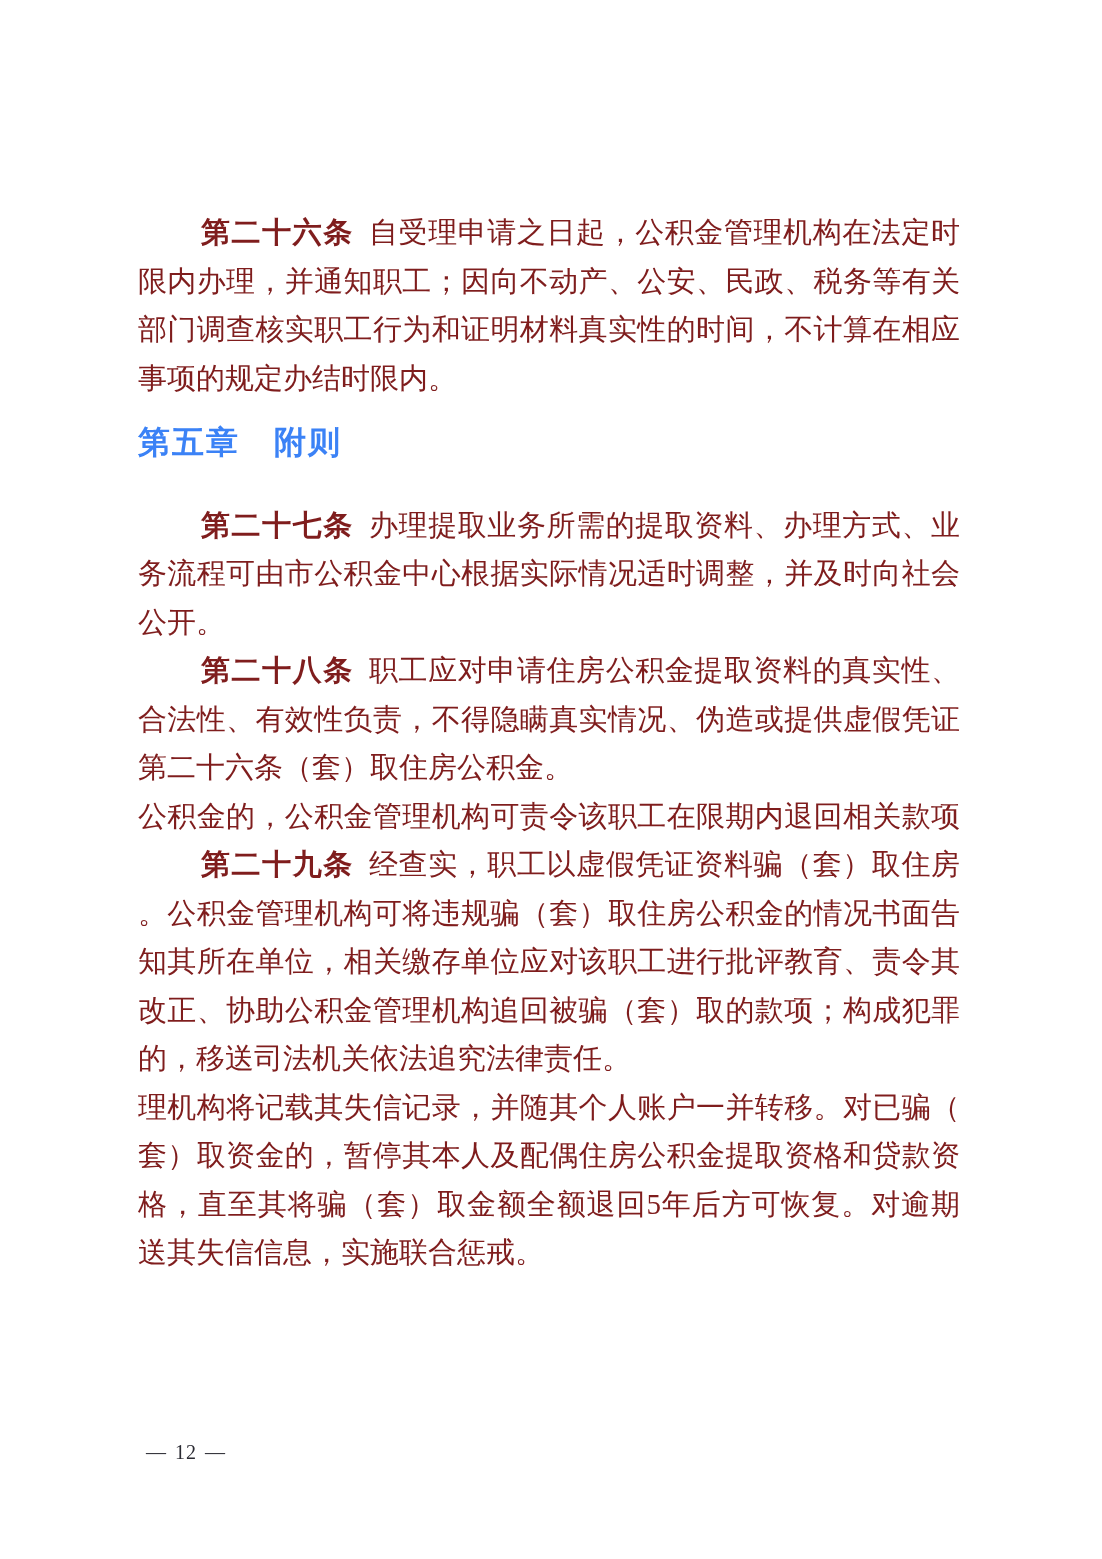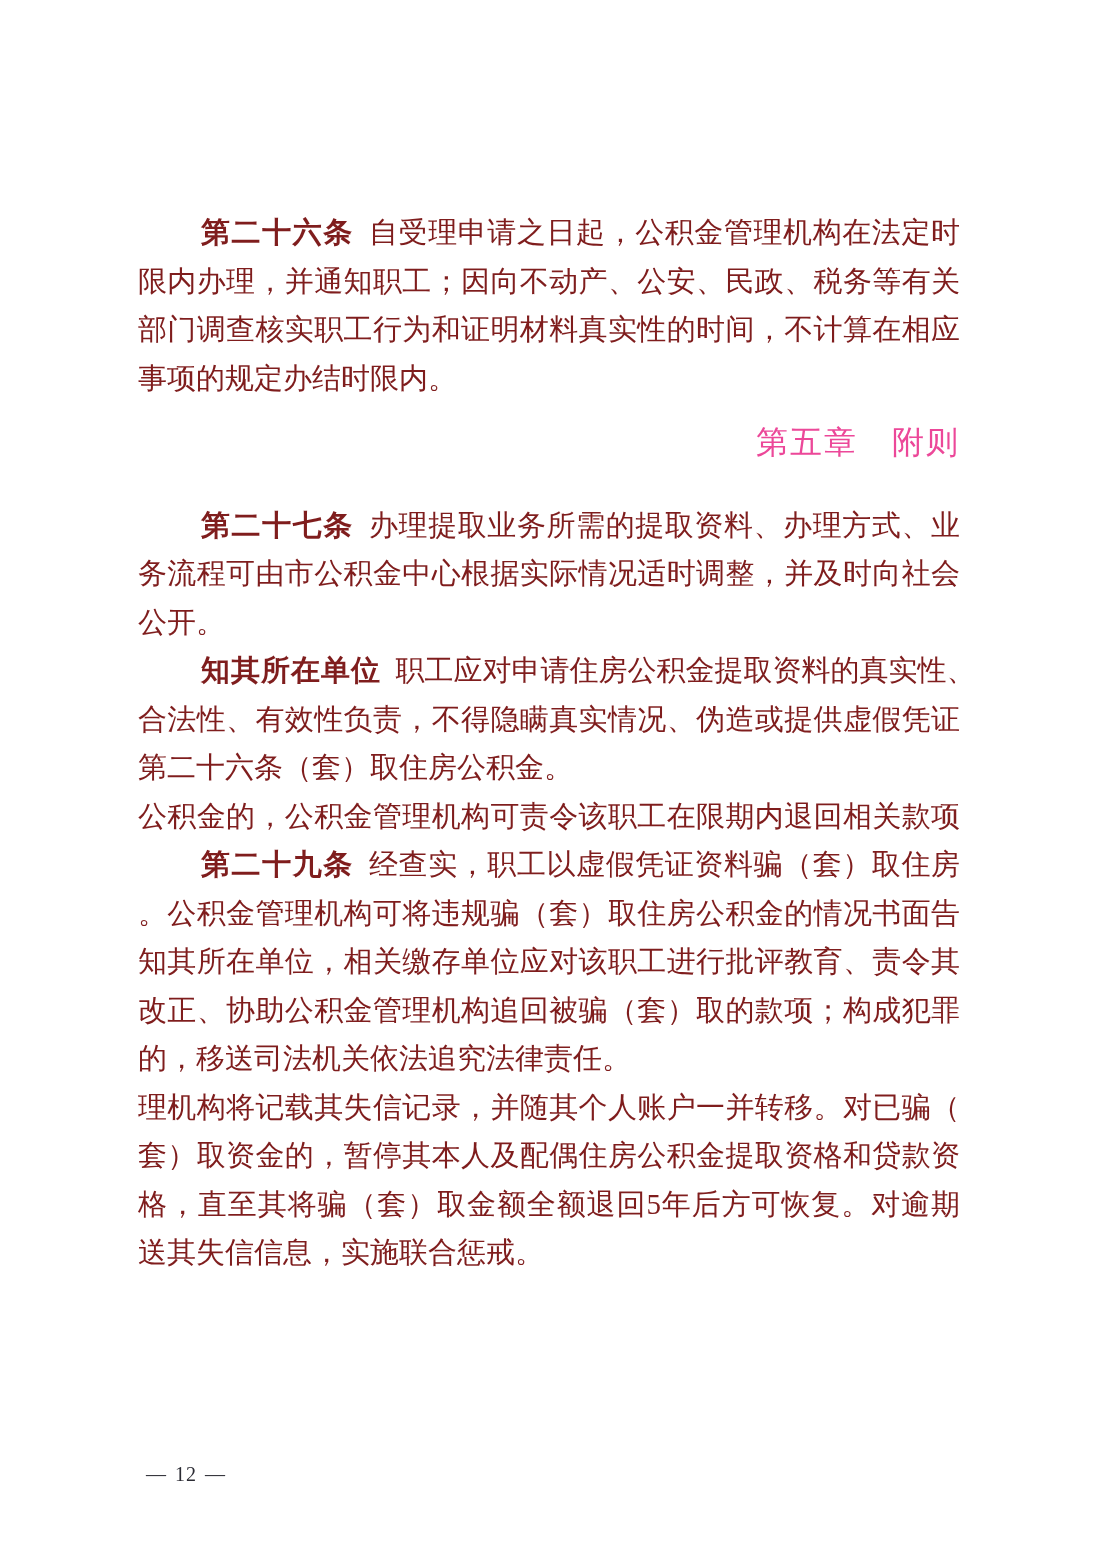--- a/index.html
+++ b/index.html
@@ -41,58 +41,57 @@
   .text-line.first {
     text-indent: 63px;
   }
   .article-label {
     font-weight: bold;
     font-family: "Liberation Sans", "DejaVu Sans", sans-serif;
     letter-spacing: 1px;
   }
   .chapter-heading {
     font-size: 32px;
-    font-weight: normal;
+    font-weight: bold;
     font-family: "Liberation Sans", "DejaVu Sans", sans-serif;
     line-height: 48.5px;
     height: 48.5px;
-    text-align: right;
+    text-align: left;
     margin: 16px 0 34px 0;
     letter-spacing: 2px;
-    color: #ec4899;
+    color: #3b82f6;
   }
   .page-footer {
     position: absolute;
     left: 146px;
     top: 1441px;
     font-size: 20px;
     color: #2b2b33;
     letter-spacing: 1px;
-    margin-top: 22px;
   }
   .page-footer .num {
     margin: 0 8px;
     font-family: "Liberation Serif", "DejaVu Serif", serif;
   }
 </style>
 </head>
 <body>
 
 <div class="page">
 
   <div class="doc-body">
       <div class="text-line first justify"><span class="article-label">第二十六条</span> 自受理申请之日起，公积金管理机构在法定时</div>
       <div class="text-line justify">限内办理，并通知职工；因向不动产、公安、民政、税务等有关</div>
       <div class="text-line justify">部门调查核实职工行为和证明材料真实性的时间，不计算在相应</div>
       <div class="text-line">事项的规定办结时限内。</div>
       <div class="chapter-heading">第五章　附则</div>
       <div class="text-line first justify"><span class="article-label">第二十七条</span> 办理提取业务所需的提取资料、办理方式、业</div>
       <div class="text-line justify">务流程可由市公积金中心根据实际情况适时调整，并及时向社会</div>
       <div class="text-line">公开。</div>
-      <div class="text-line first justify"><span class="article-label">知其所在单位</span> 职工应对申请住房公积金提取资料的真实性、</div>
+      <div class="text-line first justify"><span class="article-label">第二十八条</span> 职工应对申请住房公积金提取资料的真实性、</div>
       <div class="text-line justify">合法性、有效性负责，不得隐瞒真实情况、伪造或提供虚假凭证</div>
       <div class="text-line">第二十六条（套）取住房公积金。</div>
       <div class="text-line justify">公积金的，公积金管理机构可责令该职工在限期内退回相关款项</div>
       <div class="text-line first justify"><span class="article-label">第二十九条</span> 经查实，职工以虚假凭证资料骗（套）取住房</div>
       <div class="text-line justify">。公积金管理机构可将违规骗（套）取住房公积金的情况书面告</div>
       <div class="text-line justify">知其所在单位，相关缴存单位应对该职工进行批评教育、责令其</div>
       <div class="text-line justify">改正、协助公积金管理机构追回被骗（套）取的款项；构成犯罪</div>
       <div class="text-line">的，移送司法机关依法追究法律责任。</div>
       <div class="text-line justify">理机构将记载其失信记录，并随其个人账户一并转移。对已骗（</div>
       <div class="text-line justify">套）取资金的，暂停其本人及配偶住房公积金提取资格和贷款资</div>

